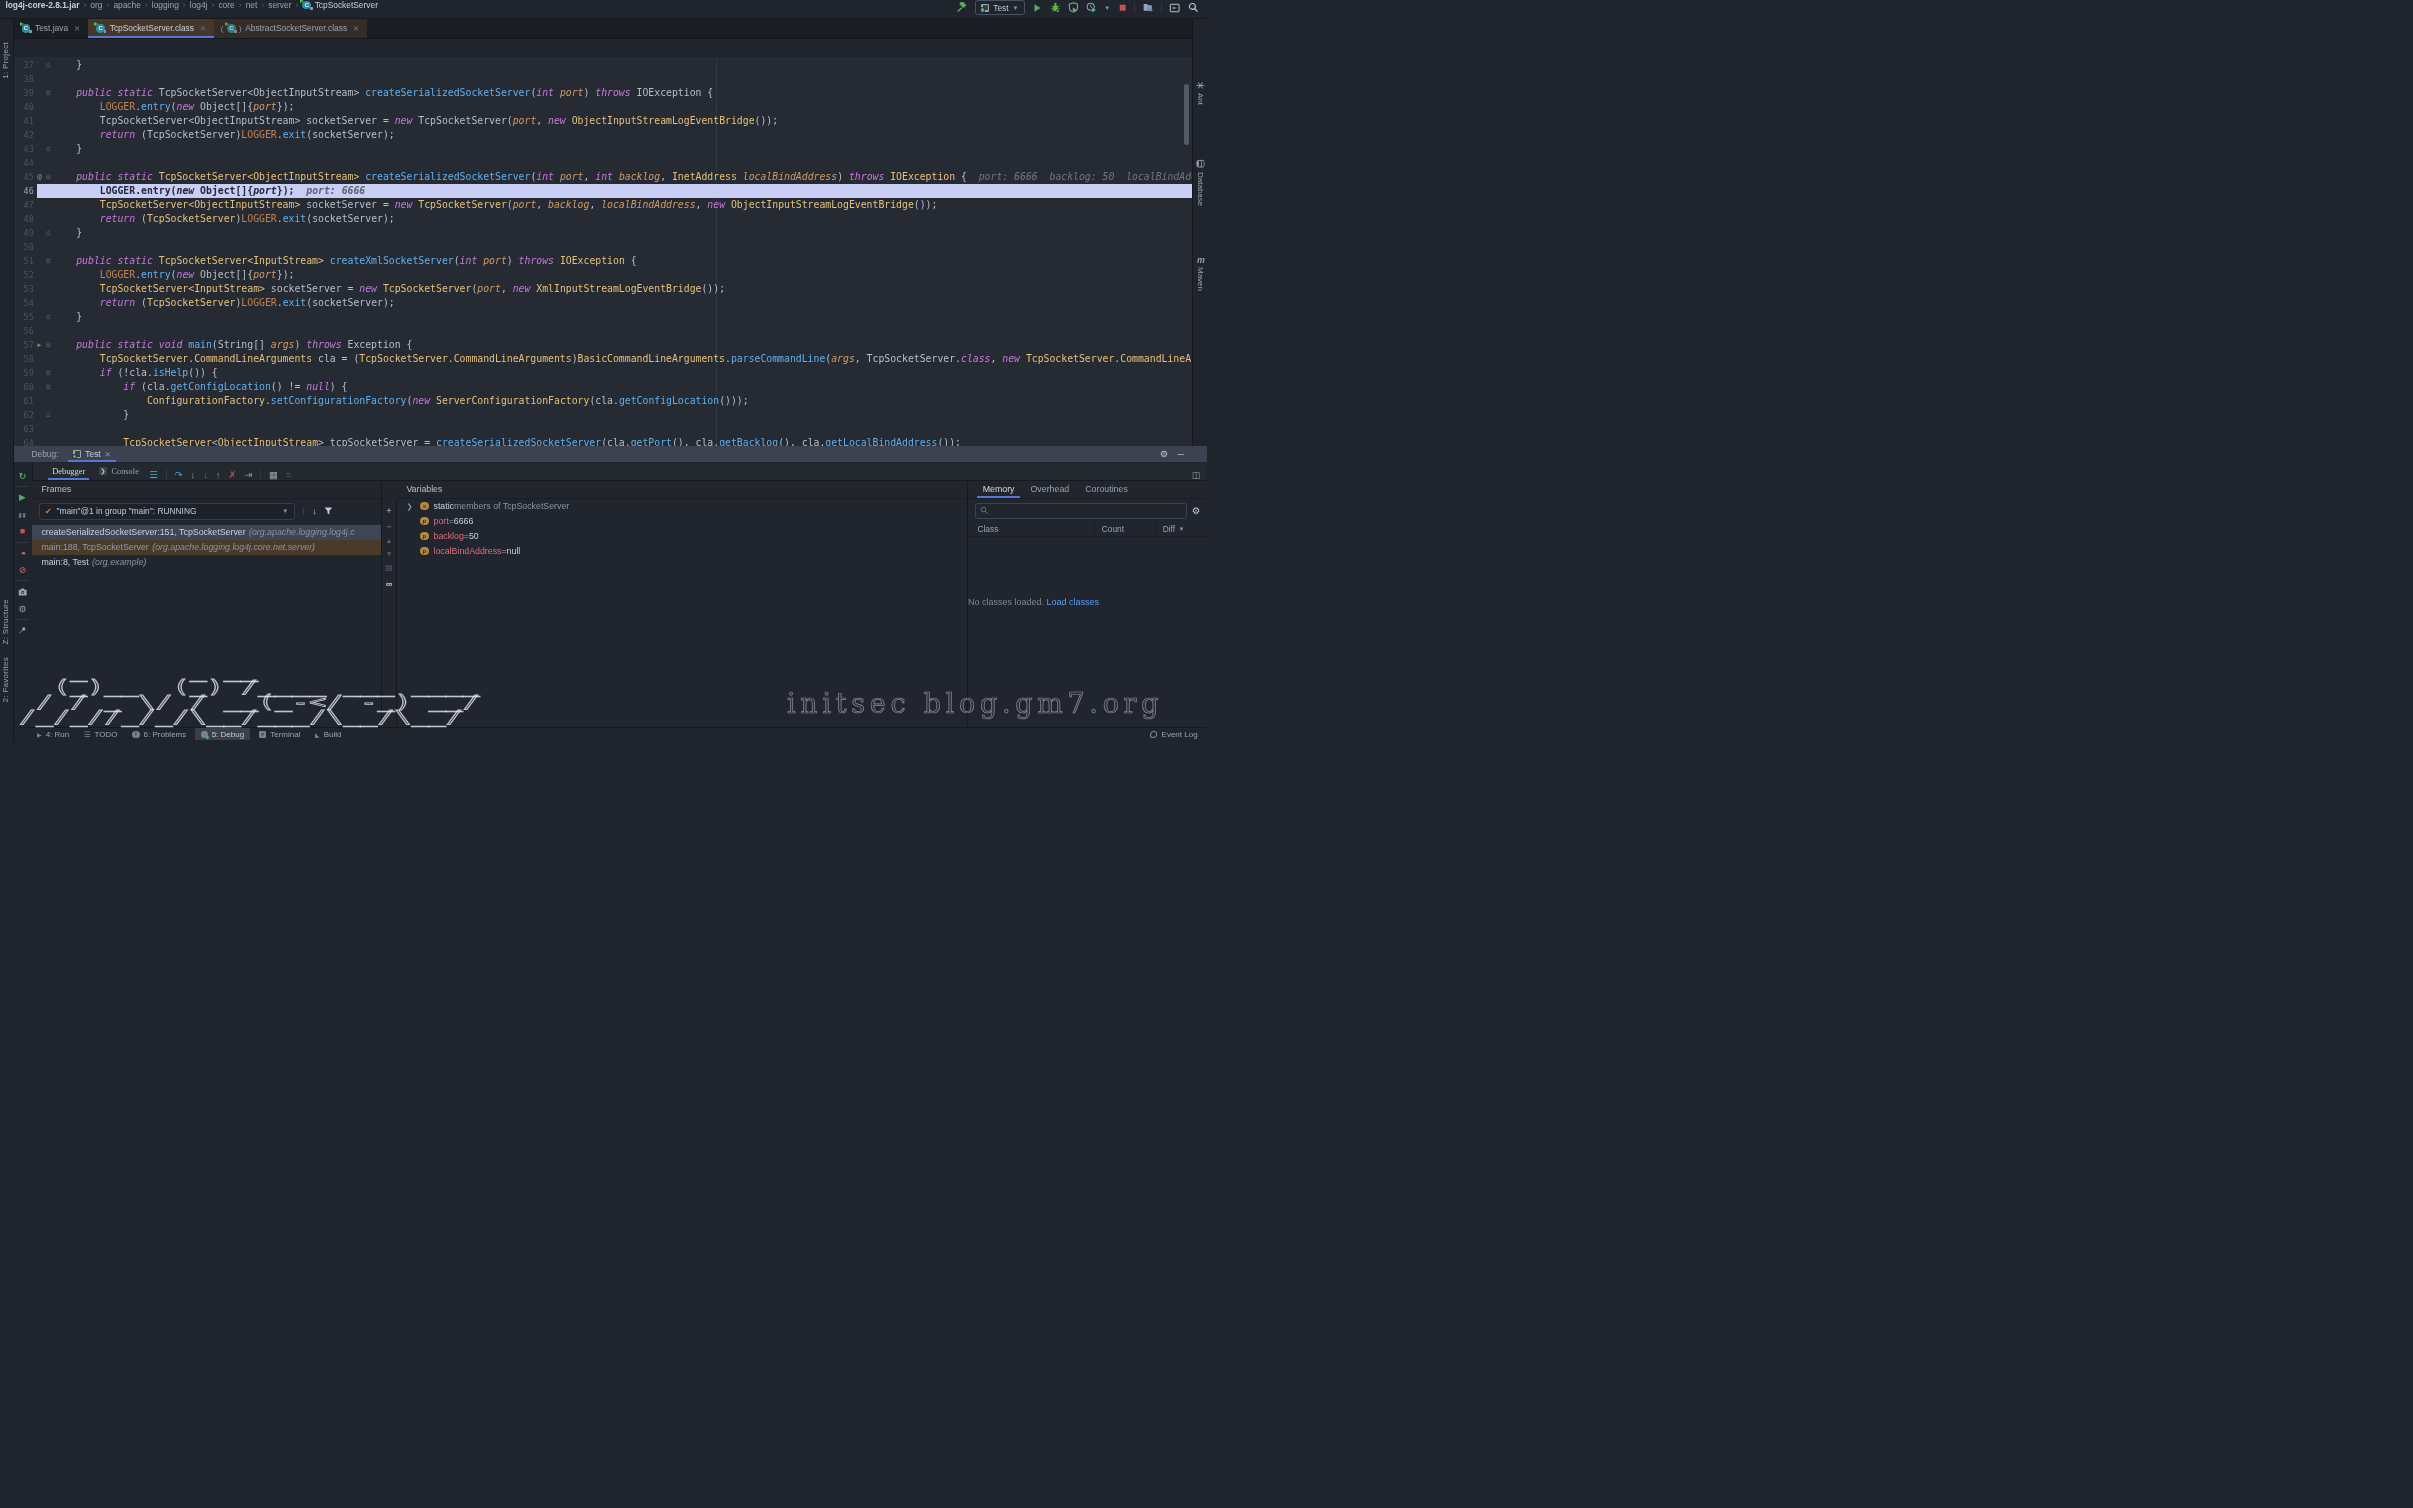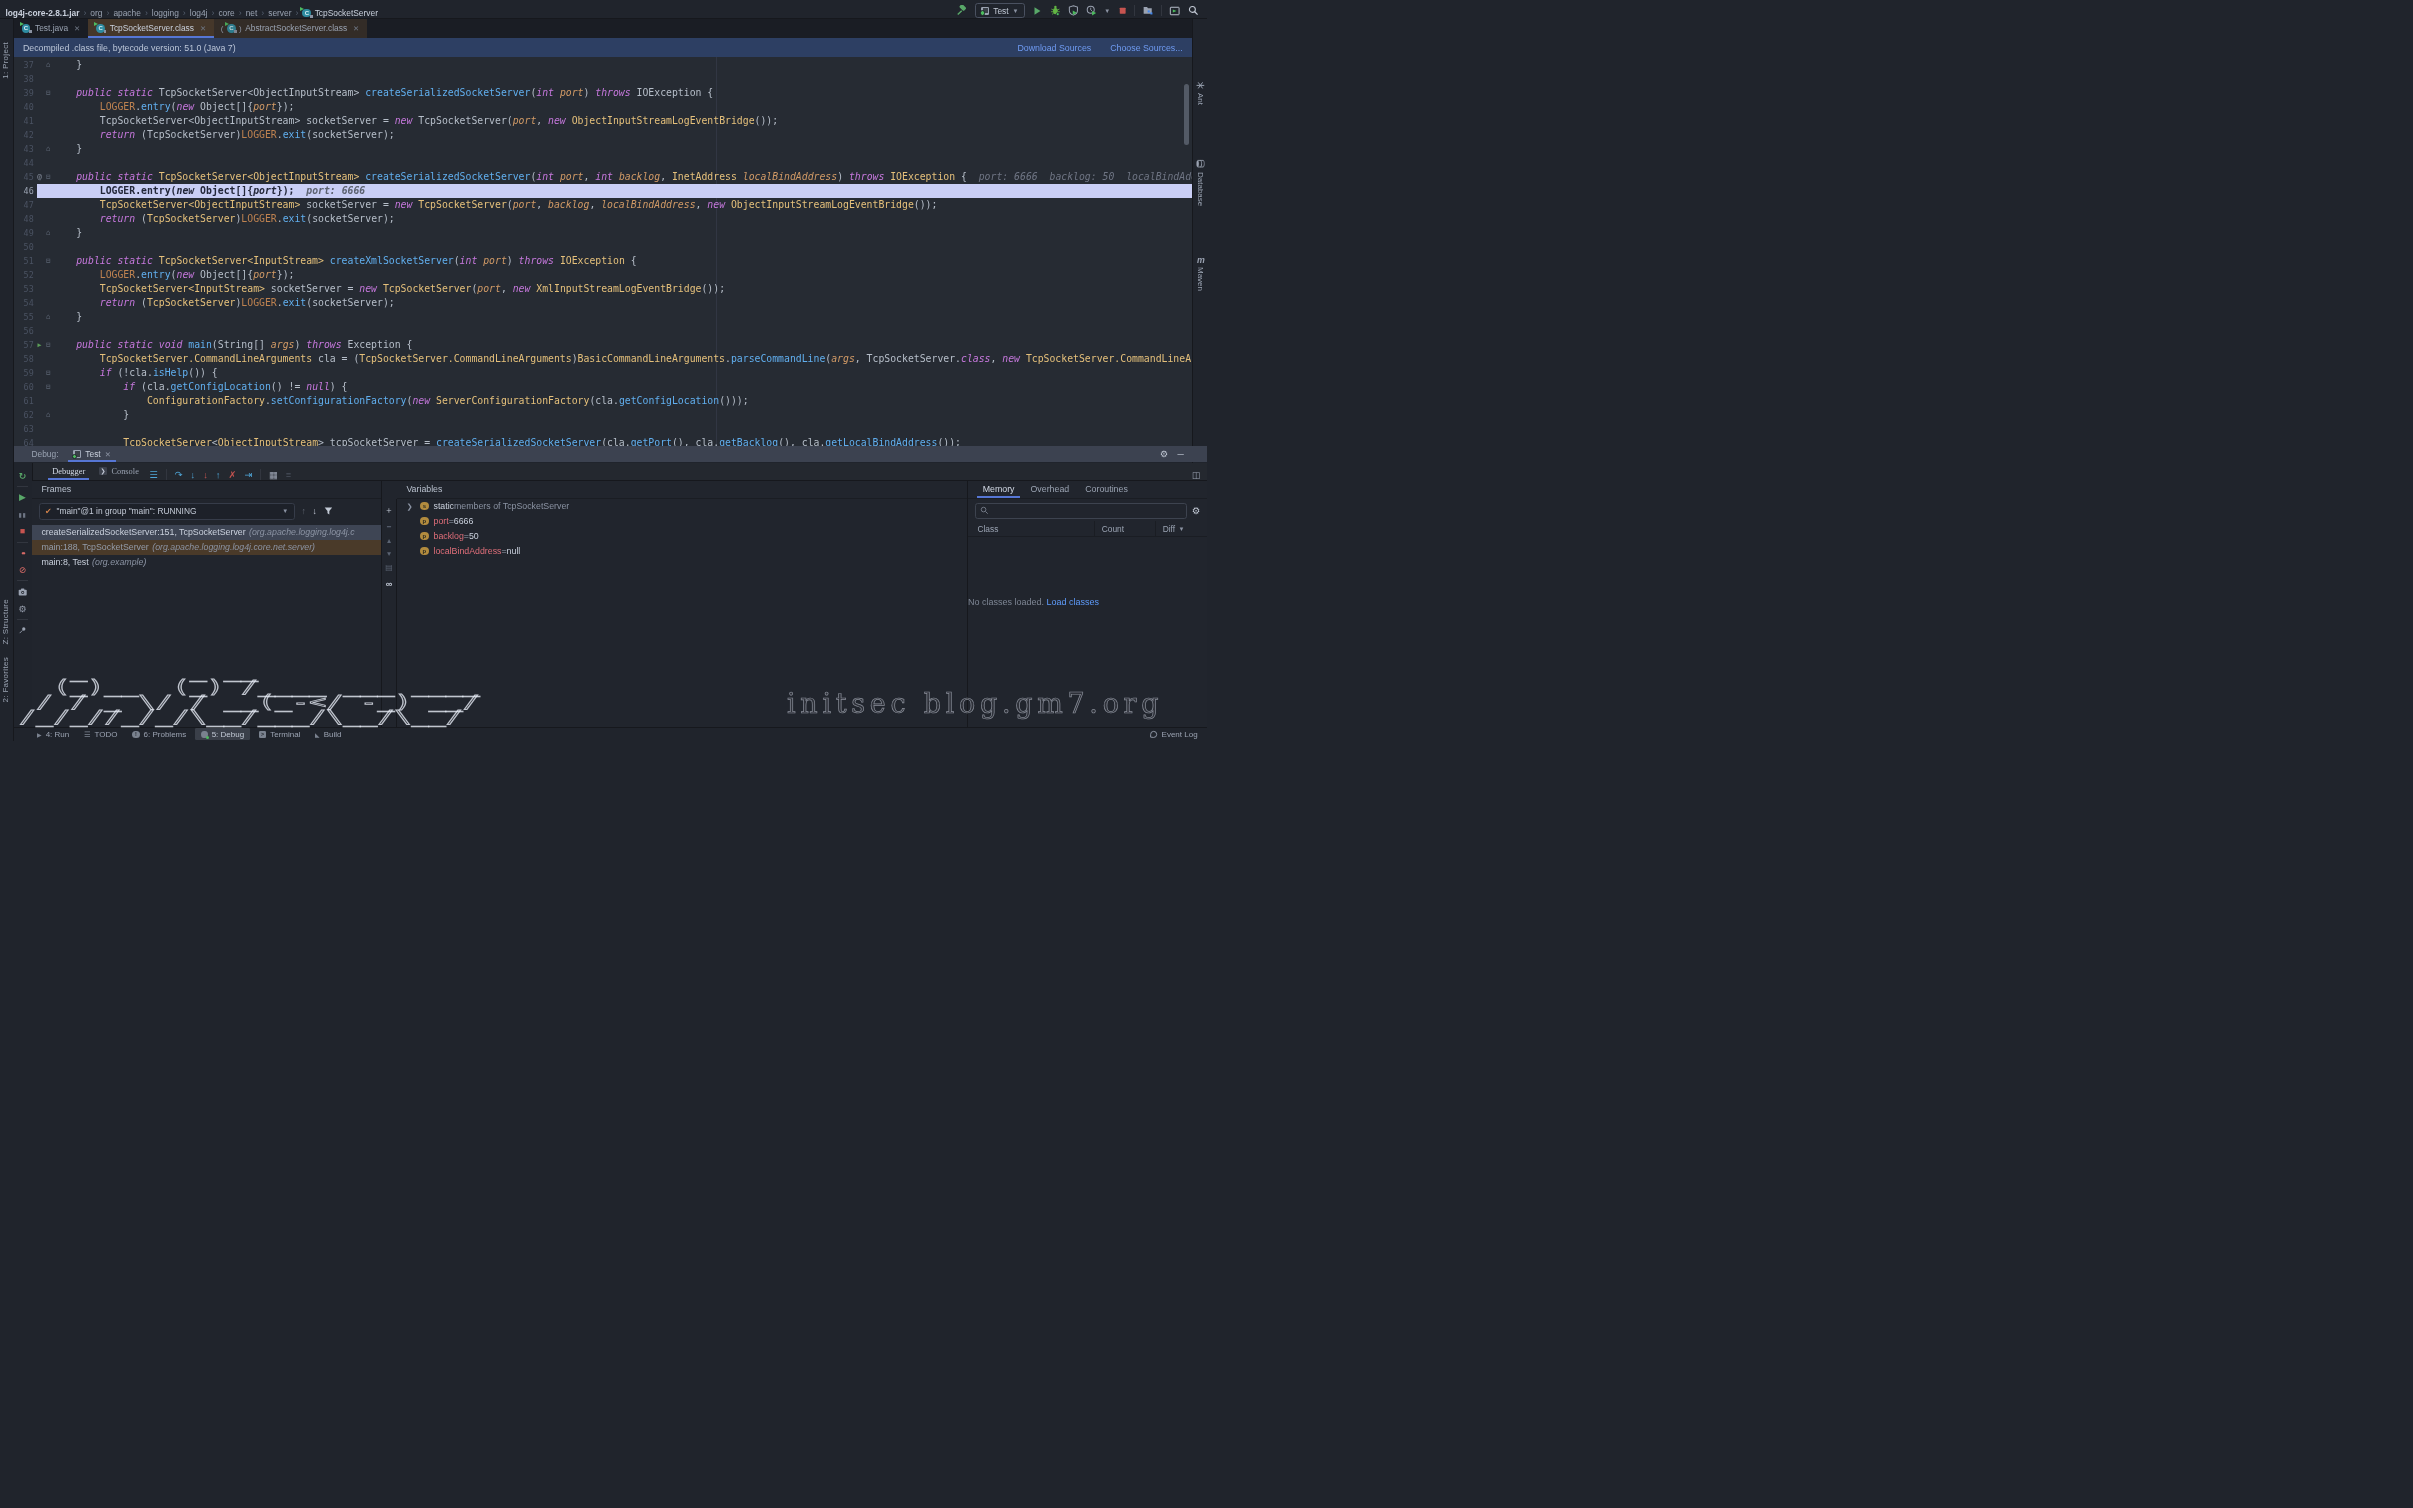--- a/index.html
+++ b/index.html
@@ -2,21 +2,21 @@
 <html style="font-size:10.8px"><head>
 <meta charset="utf-8">
 <style>
   * { margin:0; padding:0; box-sizing:border-box; }
   html,body { width:1207px; height:754px; overflow:hidden; background:#20242C;
     font-family:"Liberation Sans","DejaVu Sans",sans-serif; }
   .app { position:relative; width:1207px; height:754px; background:#20242C; color:#9AA3B2; }
 
   
   .topbar { position:absolute; left:0; top:0; right:0; height:19px; background:#20242C;
-    border-bottom:0.7px solid #16181D; display:flex; align-items:flex-end; padding:0 5.4px;gap:20px; }
+    border-bottom:0.7px solid #16181D; display:flex; align-items:flex-start; padding:0 5.4px;gap:20px; }
   .crumbs { display:flex; align-items:center; gap:4px; font-size:8.4px; color:#9AA3B2; }
   .crumb-root { font-weight:bold; color:#C9D0DC; }
   .crumb-sep { color:#545E6E; font-size:8.8px; }
   .crumb-cur { color:#C9D0DC; display:flex; align-items:center; gap:3.4px; }
   .spacer { flex:1; }
   .rtools { display:flex; align-items:center; gap:7.4px; padding-right:2.7px; }
   .rtools .sep { width:0.7px; height:10.8px; background:#32363F; }
   .chip { display:flex; align-items:center; gap:4px; border:0.7px solid #4A5160; border-radius:2.7px;
     height:15px; padding:0 5.4px; color:#C3CAD6; font-size:8.4px; }
   .appic { position:relative; width:8px; height:8px; border-radius:1.3px; background:#9AA2B1; }
@@ -285,26 +285,20 @@
       </div>
       <div class="tab brown">
         <span class="par">(</span>
         <span class="cls-ic abstract">C<span class="badge"></span><span class="sq"></span></span>
         <span class="par">)</span>
         <span>AbstractSocketServer.class</span>
         <span class="x">✕</span>
       </div>
     </div>
 
-  <div class="banner">
-    <span>Decompiled .class file, bytecode version: 51.0 (Java 7)</span>
-    <div class="spacer"></div>
-    <span class="lnk">Download Sources</span>
-    <span class="lnk">Choose Sources...</span>
-  </div>
 
   <div class="lstrip" id="lstrip">
       <span class="vlabel-l" style="top: 23px;">1: Project</span>
       <span class="vlabel-l" style="top: 580px;">Z: Structure</span>
       <span class="vlabel-l" style="top: 638px;">2: Favorites</span>
     </div>
 
   <div class="rstrip" id="rstrip">
       <span class="vlabel-r" style="top: 62px;">
         <svg width="8.8" height="8.8" viewBox="0 0 16 16">

